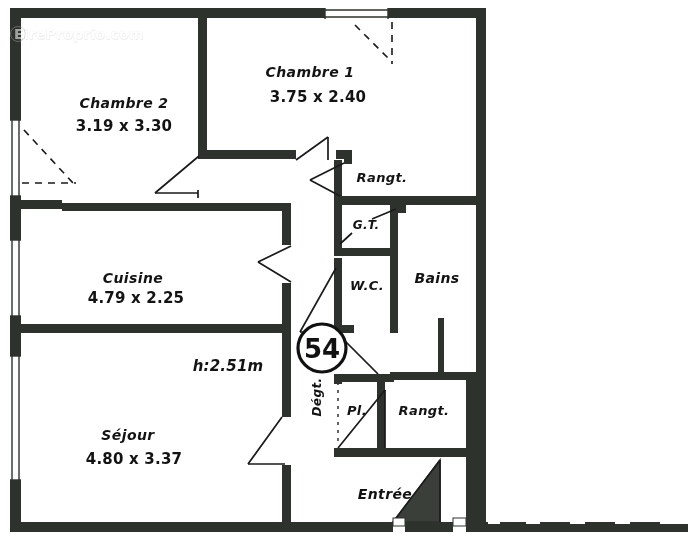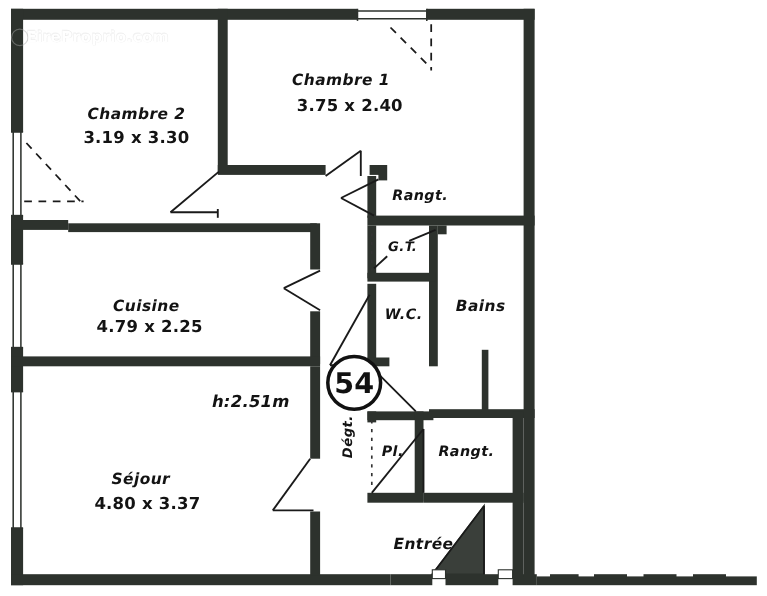--- a/index.html
+++ b/index.html
@@ -41,21 +41,21 @@
   }
   .marker-num {
     font-family: "DejaVu Sans", sans-serif;
     font-weight: bold;
     fill: #111111;
     text-anchor: middle;
     dominant-baseline: middle;
   }
   .watermark-text {
     position: absolute;
-    left: 24px;
+    left: 14px;
     top: 26px;
     font-family: "DejaVu Sans", sans-serif;
     font-size: 14px;
     font-weight: bold;
     color: #ffffff;
     text-shadow:
       0 0 1px rgba(0,0,0,0.10),
       0.5px 0.5px 0px rgba(120,120,120,0.22),
       -0.5px -0.5px 0px rgba(120,120,120,0.18);
     opacity: 0.55;

